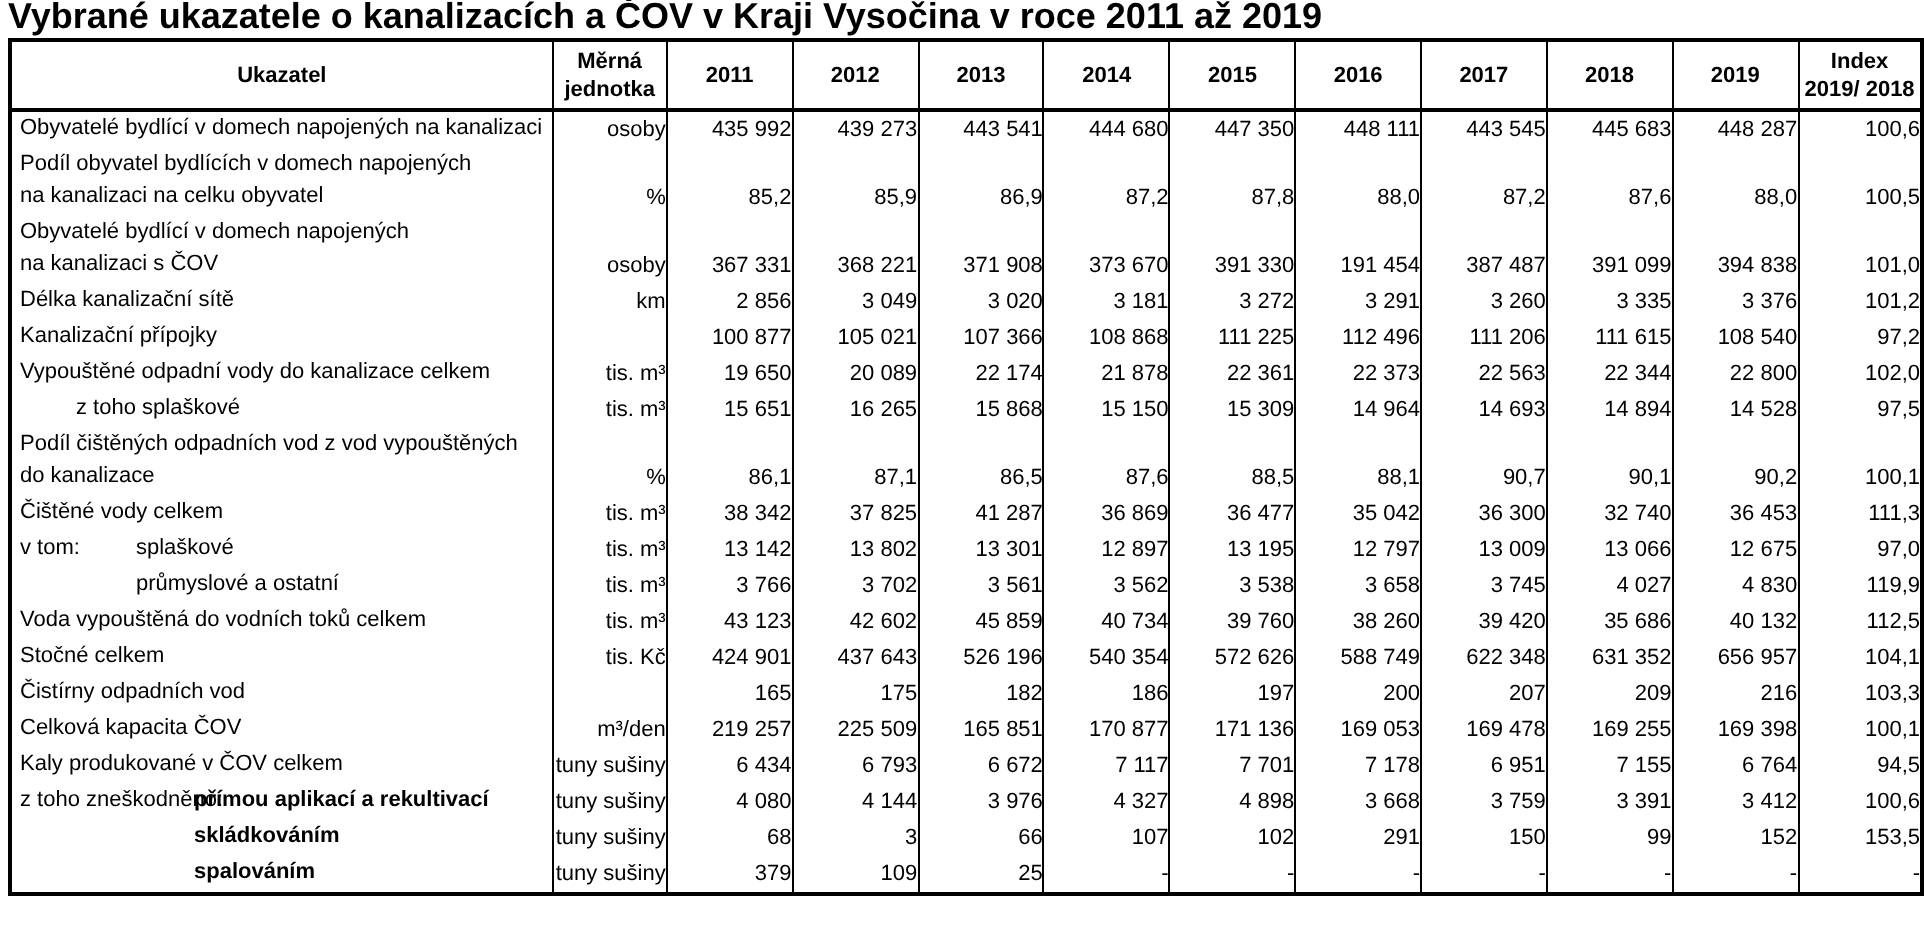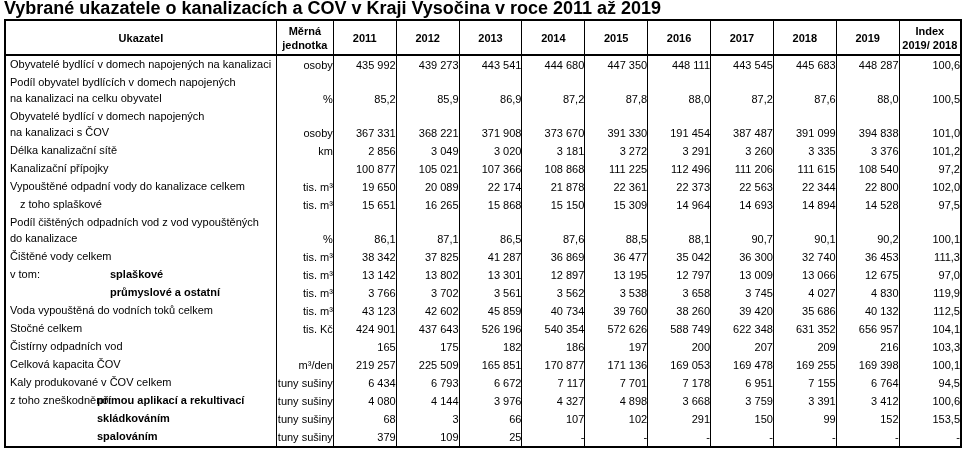--- a/index.html
+++ b/index.html
@@ -51,22 +51,22 @@
     line-height: 16px;
   }
   td.c-label .prefix {
     position: absolute;
     left: 4px;
     bottom: 2px;
     line-height: 16px;
     white-space: nowrap;
   }
   .i0 { padding-left: 4px; }
-  .i1 { padding-left: 14px; }
-  .i2 { padding-left: 104px; font-weight: bold; }
+  .i1 { padding-left: 32px; }
+  .i2 { padding-left: 62px; }
   .i3 { padding-left: 91px; font-weight: bold; }
   td.c-unit {
     text-align: right;
     font-size: 10.5px;
     line-height: 14px;
     white-space: nowrap;
   }
   td.c-val {
     text-align: right;
     padding-right: 8px;

